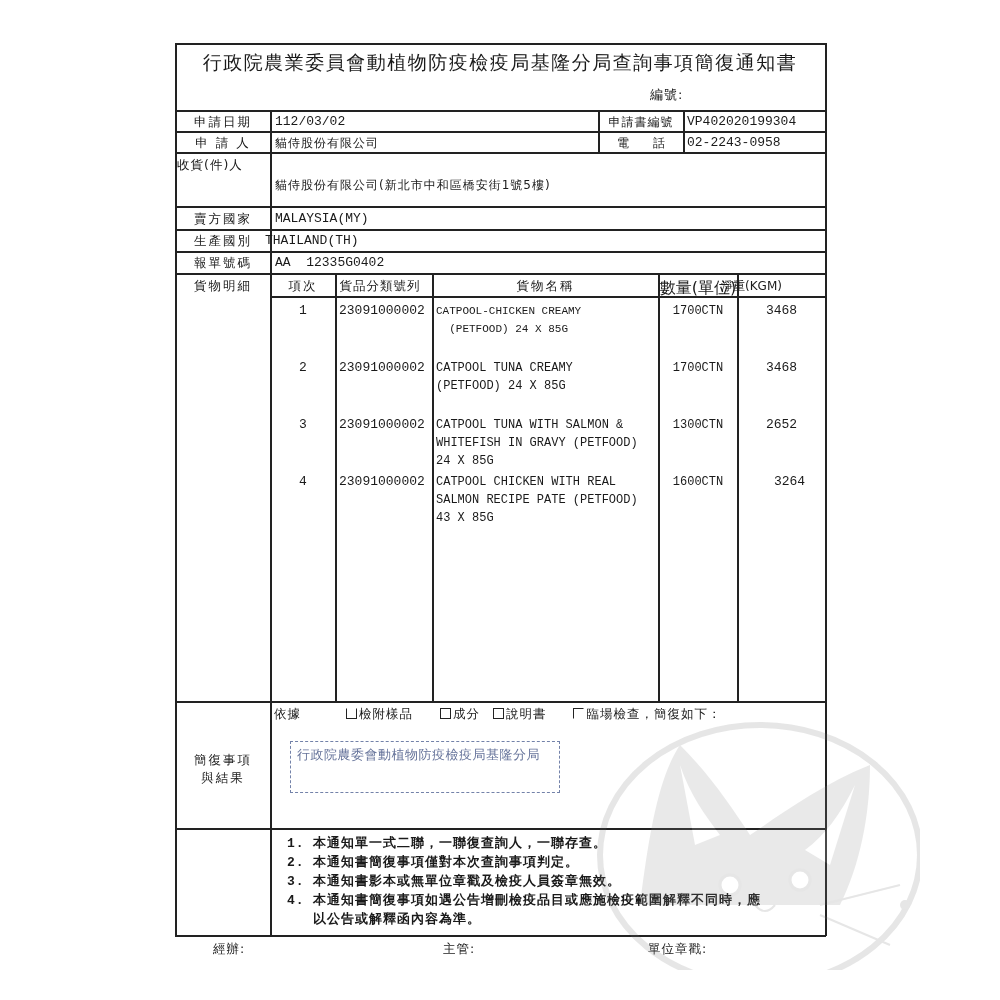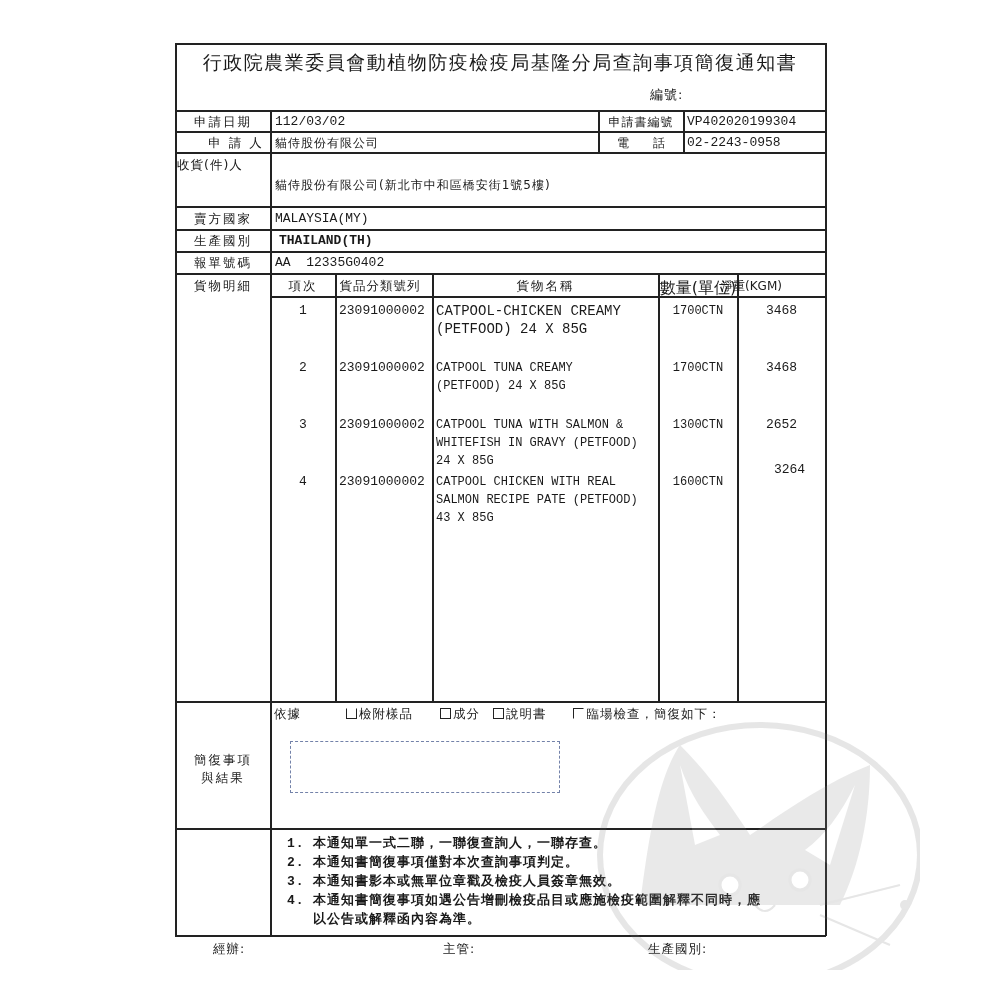--- a/index.html
+++ b/index.html
@@ -58,47 +58,47 @@
 <div class="line-v" style="left:335px;top:273px;height:428px;"></div>
 <div class="line-v" style="left:432px;top:273px;height:428px;"></div>
 <div class="line-v" style="left:658px;top:273px;height:428px;"></div>
 <div class="line-v" style="left:737px;top:273px;height:428px;"></div>
 
 <div class="label cjk" style="left:176px;top:114px;width:94px;">申請日期</div>
 <div class="val mono" style="left:275px;top:114px;">112/03/02</div>
 <div class="label cjk" style="left:599px;top:114px;width:84px;letter-spacing:1px;font-size:12px;">申請書編號</div>
 <div class="val mono" style="left:687px;top:114px;">VP402020199304</div>
 
-<div class="label cjk" style="left:176px;top:135px;width:94px;margin-left:13px;">申 請 人</div>
+<div class="label cjk" style="left:176px;top:135px;width:94px;">申 請 人</div>
 <div class="val cjk" style="left:275px;top:135px;font-size:12px;">貓侍股份有限公司</div>
 <div class="label cjk" style="left:599px;top:135px;width:84px;letter-spacing:0;font-size:12px;">電　　話</div>
 <div class="val mono" style="left:687px;top:135px;">02-2243-0958</div>
 
 <div class="label cjk" style="left:177px;top:157px;text-align:left;letter-spacing:1px;">收貨(件)人</div>
 <div class="val cjk" style="left:275px;top:177px;font-size:12px;">貓侍股份有限公司(新北市中和區橋安街1號5樓)</div>
 
 <div class="label cjk" style="left:176px;top:211px;width:94px;">賣方國家</div>
 <div class="val mono" style="left:275px;top:211px;">MALAYSIA(MY)</div>
 
 <div class="label cjk" style="left:176px;top:233px;width:94px;">生產國別</div>
-<div class="val mono" style="left:279px;top:233px;font-weight:bold;">THAILAND(TH)</div>
+<div class="val mono" style="left:265px;top:233px;">THAILAND(TH)</div>
 
 <div class="label cjk" style="left:176px;top:255px;width:94px;">報單號碼</div>
 <div class="val mono" style="left:275px;top:255px;white-space:pre;">AA  12335G0402</div>
 
 <div class="label cjk" style="left:176px;top:278px;width:94px;">貨物明細</div>
 <div class="label cjk" style="left:271px;top:278px;width:64px;">項次</div>
 <div class="label cjk" style="left:336px;top:278px;width:88px;letter-spacing:1px;">貨品分類號列</div>
 <div class="label cjk" style="left:433px;top:278px;width:225px;">貨物名稱</div>
 <div class="label cjk" style="left:659px;top:278px;width:78px;letter-spacing:0;font-size:16px;">數量(單位)</div>
 <div class="label cjk" style="left:708px;top:278px;width:87px;letter-spacing:0;font-size:12px;">淨重(KGM)</div>
 
 <div class="cell mono center" style="left:271px;top:302px;width:64px;">1</div>
 <div class="cell mono" style="left:339px;top:302px;">23091000002</div>
-<div class="cell mono" style="left:436px;top:302px;font-size:14px;">CATPOOL-CHICKEN CREAMY
+<div class="cell mono" style="left:436px;top:302px;font-size:11px;text-align:center;">CATPOOL-CHICKEN CREAMY
 (PETFOOD) 24 X 85G</div>
 <div class="cell mono center" style="left:659px;top:302px;width:78px;font-size:12px;">1700CTN</div>
 <div class="cell mono center" style="left:738px;top:302px;width:87px;">3468</div>
 
 <div class="cell mono center" style="left:271px;top:359px;width:64px;">2</div>
 <div class="cell mono" style="left:339px;top:359px;">23091000002</div>
 <div class="cell mono" style="left:436px;top:359px;font-size:12px;">CATPOOL TUNA CREAMY
 (PETFOOD) 24 X 85G</div>
 <div class="cell mono center" style="left:659px;top:359px;width:78px;font-size:12px;">1700CTN</div>
 <div class="cell mono center" style="left:738px;top:359px;width:87px;">3468</div>
@@ -110,21 +110,21 @@
 24 X 85G</div>
 <div class="cell mono center" style="left:659px;top:416px;width:78px;font-size:12px;">1300CTN</div>
 <div class="cell mono center" style="left:738px;top:416px;width:87px;">2652</div>
 
 <div class="cell mono center" style="left:271px;top:473px;width:64px;">4</div>
 <div class="cell mono" style="left:339px;top:473px;">23091000002</div>
 <div class="cell mono" style="left:436px;top:473px;font-size:12px;">CATPOOL CHICKEN WITH REAL
 SALMON RECIPE PATE (PETFOOD)
 43 X 85G</div>
 <div class="cell mono center" style="left:659px;top:473px;width:78px;font-size:12px;">1600CTN</div>
-<div class="cell mono center" style="left:738px;top:461px;width:103px;">3264</div>
+<div class="cell mono center" style="left:738px;top:473px;width:103px;">3264</div>
 
 <div class="label cjk" style="left:176px;top:752px;width:94px;">簡復事項</div>
 <div class="label cjk" style="left:176px;top:770px;width:94px;">與結果</div>
 
 <div class="abs cjk" style="left:274px;top:706px;font-size:12.5px;white-space:nowrap;">
   <span style="margin-right:40px;">依據</span>
   <span style="margin-right:22px;">
     <span class="chk open-top"></span><span>檢附樣品</span>
   </span>
   <span style="margin-right:8px;">
@@ -132,41 +132,42 @@
   </span>
   <span style="margin-right:22px;">
     <span class="chk"></span><span>說明書</span>
   </span>
   <span>
     <span class="chk open-right"></span><span>臨場檢查，簡復如下：</span>
   </span>
 </div>
 
 <div class="stamp cjk">
+  <div>行政院農委會動植物防疫檢疫局基隆分局</div>
 </div>
 
 <div class="note cjk" style="left:287px;top:833px;">
   <span class="num mono">1.</span><span>本通知單一式二聯，一聯復查詢人，一聯存查。</span>
 </div>
 <div class="note cjk" style="left:287px;top:852px;">
   <span class="num mono">2.</span><span>本通知書簡復事項僅對本次查詢事項判定。</span>
 </div>
 <div class="note cjk" style="left:287px;top:871px;">
   <span class="num mono">3.</span><span>本通知書影本或無單位章戳及檢疫人員簽章無效。</span>
 </div>
 <div class="note cjk" style="left:287px;top:890px;white-space:nowrap;">
   <span class="num mono">4.</span><span>本通知書簡復事項如遇公告增刪檢疫品目或應施檢疫範圍解釋不同時，應</span>
 </div>
 <div class="note cjk" style="left:287px;top:909px;">
   <span class="num mono"></span><span>以公告或解釋函內容為準。</span>
 </div>
 
 <div class="sig cjk" style="left:213px;">經辦:</div>
 <div class="sig cjk" style="left:443px;">主管:</div>
-<div class="sig cjk" style="left:648px;">生產國別:</div>
+<div class="sig cjk" style="left:648px;">單位章戳:</div>
 
 <svg class="watermark" viewBox="0 0 340 265">
   <ellipse cx="180" cy="150" rx="160" ry="130" fill="none" stroke="#777" stroke-width="6"></ellipse>
   <path d="M60 200 C 70 120, 80 70, 100 40 C 130 70, 150 100, 170 130 C 200 110, 240 80, 290 60 C 290 110, 280 160, 260 200 Z" fill="#888"></path>
   <path d="M100 60 C 110 90, 125 110, 140 130 L 115 140 Z" fill="#fff"></path>
   <path d="M275 80 C 260 110, 245 130, 225 145 L 250 160 Z" fill="#fff"></path>
   <circle cx="150" cy="180" r="10" fill="#fff" stroke="#777" stroke-width="3"></circle>
   <circle cx="220" cy="175" r="10" fill="#fff" stroke="#777" stroke-width="3"></circle>
   <path d="M175 200 q 10 12 20 0" fill="none" stroke="#777" stroke-width="2"></path>
   <line x1="240" y1="200" x2="320" y2="180" stroke="#777" stroke-width="2"></line>

